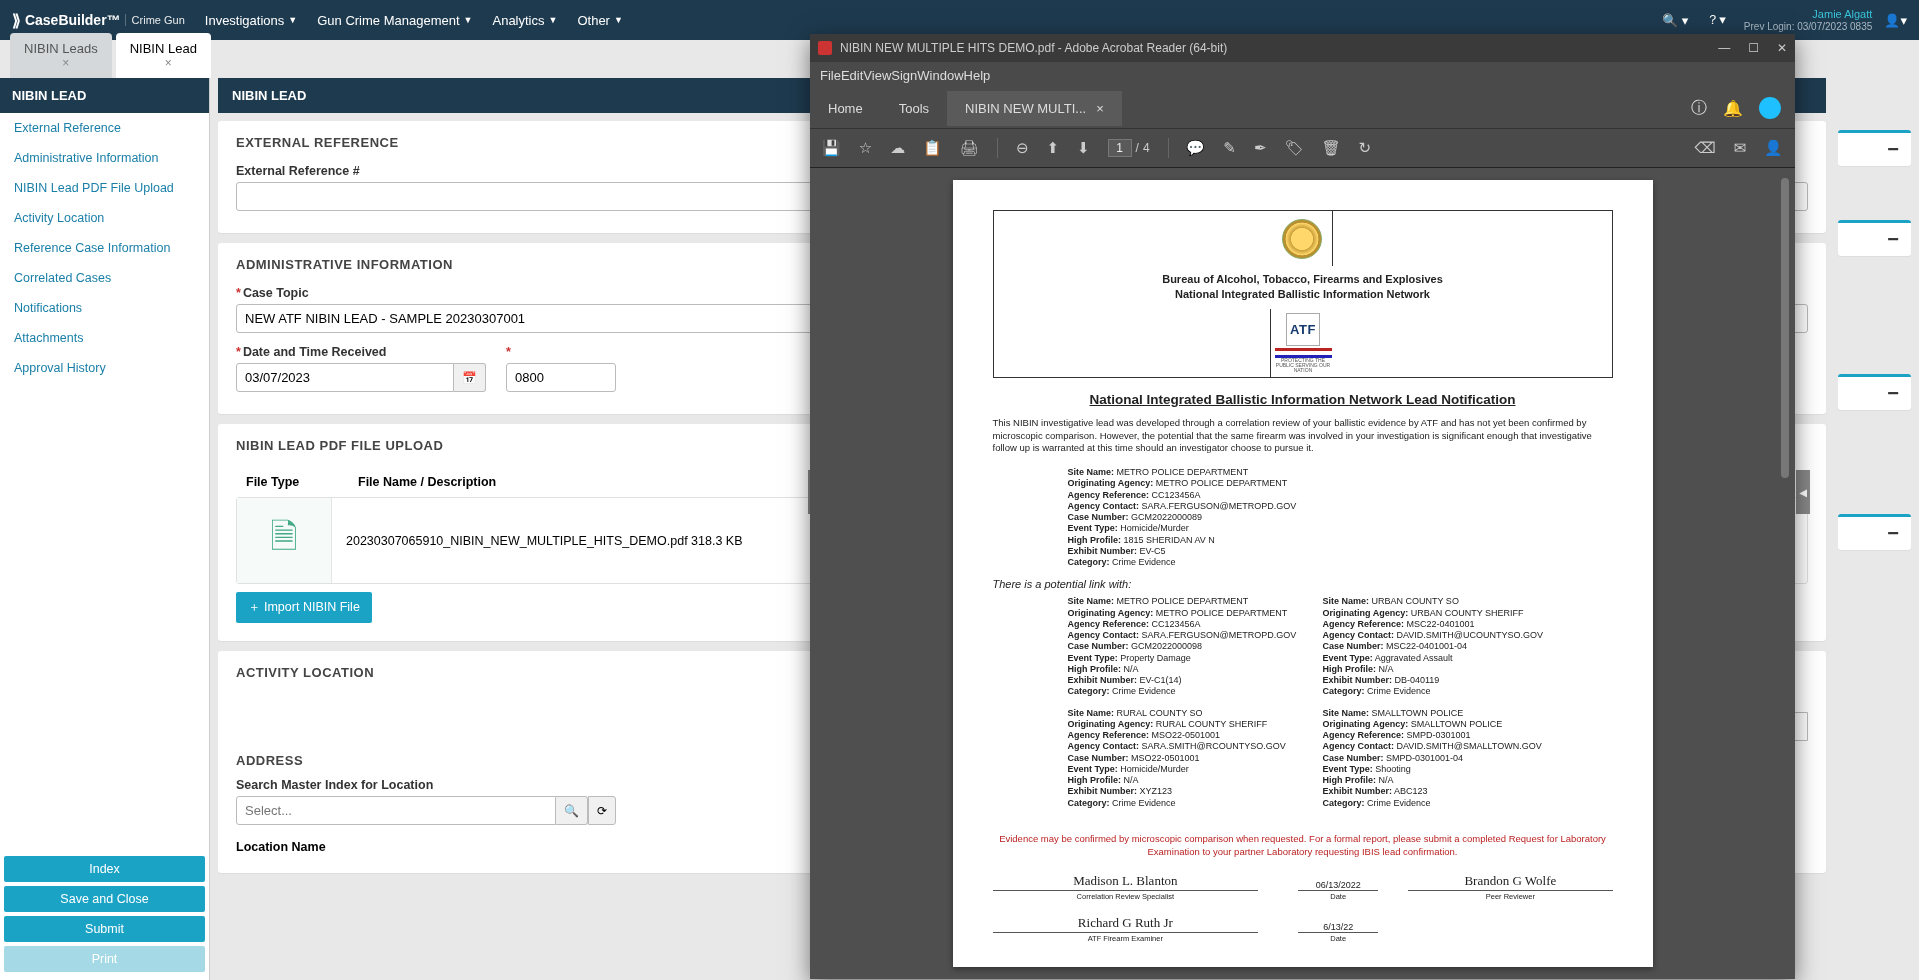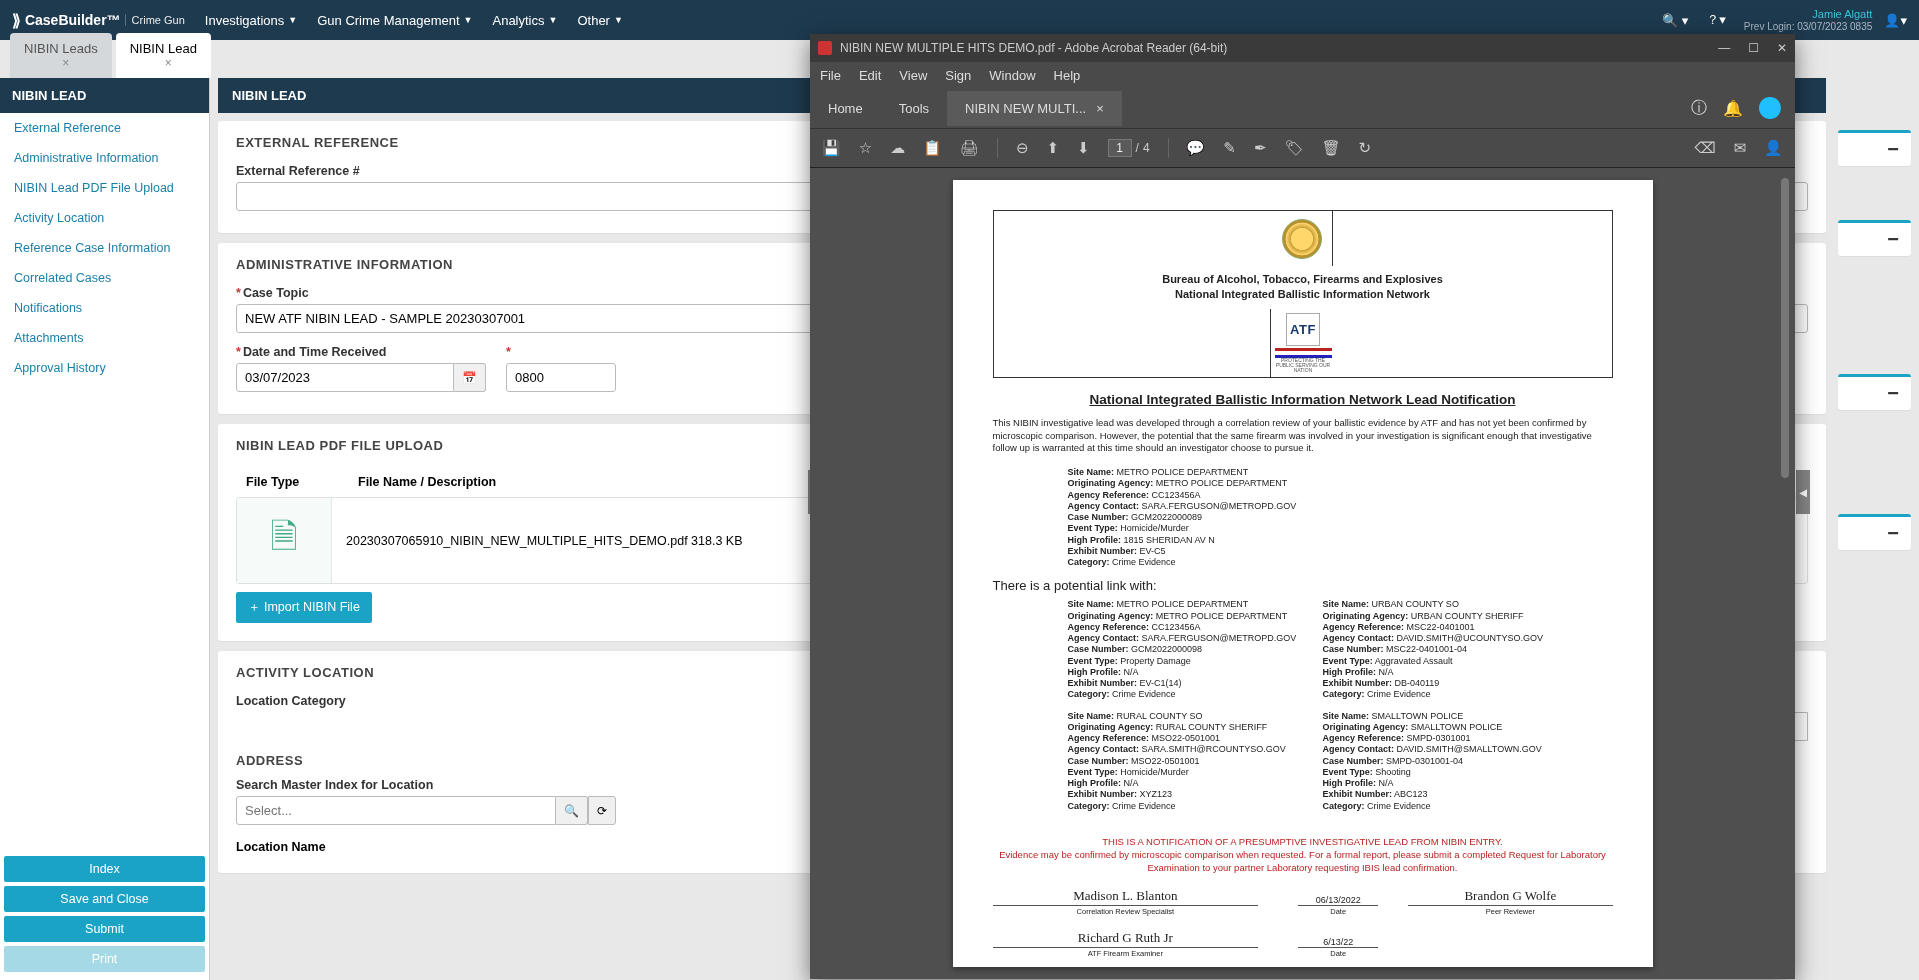--- a/index.html
+++ b/index.html
@@ -61,21 +61,21 @@
 .right-col { width: 85px; padding: 52px 8px 0 4px; }
 .accordion-stub { background: #fff; border-radius: 3px; margin-bottom: 16px; height: 36px; display: flex; align-items: center; justify-content: flex-end; padding-right: 12px; box-shadow: 0 1px 1px rgba(0,0,0,.05); border-top: 3px solid #1ba3c6; }
 .accordion-stub span { font-size: 20px; font-weight: bold; color: #333; }
 
 
 .acrobat { position: absolute; top: 34px; left: 810px; width: 985px; height: 945px; background: #3a3a3a; box-shadow: 0 6px 22px rgba(0,0,0,.5); display: flex; flex-direction: column; }
 .ac-title { background: #3a3a3a; height: 28px; display: flex; align-items: center; padding: 0 8px; color: #ccc; font-size: 12px; }
 .ac-title .pdf-icon { width: 14px; height: 14px; background: #c33; border-radius: 2px; margin-right: 8px; display:inline-block; }
 .ac-title .spacer { flex: 1; }
 .ac-title .winctl { margin-left: 18px; cursor: pointer; font-size: 12px; }
-.ac-menu { background: #4a4a4a; height: 26px; display: flex; align-items: center; padding: 0 10px; gap: 18px; color: #ddd; font-size: 13px; }
+.ac-menu { background: #4a4a4a; height: 26px; display: flex; align-items: center; padding: 0 10px; color: #ddd; font-size: 13px; }
 .ac-tabs { background: #4a4a4a; height: 40px; display: flex; align-items: center; }
 .ac-tab { padding: 10px 18px; color: #ddd; font-size: 13px; }
 .ac-tab.doc { background: #5a5a5a; display: flex; align-items: center; }
 .ac-tab.doc .close-x { margin-left: 10px; }
 .ac-tabs .spacer { flex: 1; }
 .ac-tabs .tab-right { display: flex; align-items: center; gap: 16px; padding-right: 14px; color: #ddd; }
 .ac-avatar { width: 22px; height: 22px; border-radius: 50%; background: #1ec0ff; }
 .ac-tools { background: #4a4a4a; height: 40px; display: flex; align-items: center; padding: 0 12px; gap: 18px; color: #ccc; border-top: 1px solid #333; border-bottom: 1px solid #222; font-size: 15px; }
 .ac-tools .sep { width: 1px; height: 20px; background: #666; }
 .ac-tools .pg { font-size: 12px; display: flex; align-items: center; gap: 4px; }
@@ -91,21 +91,21 @@
 .doc-header-mid { flex: 1; text-align: center; padding: 6px; font-weight: bold; font-size: 11px; line-height: 1.4; }
 .doc-atf { width: 66px; border-left: 1.5px solid #333; text-align: center; padding: 4px; }
 .atf-logo { font-weight: bold; color: #163a6e; font-size: 13px; letter-spacing:.5px; border:1px solid #aaa; padding:8px 3px; display:inline-block; }
 .atf-stripes { height: 10px; background: linear-gradient(#b22 33%,#fff 33% 66%,#22b 66%); margin-top:2px; }
 .atf-tag { font-size: 5px; color:#555; line-height:1; }
 
 .doc-title { text-align: center; margin: 14px 0 10px; font-size: 13.5px; font-weight: bold; text-decoration: underline; }
 .doc-para { font-size: 9.5px; line-height: 1.35; margin-bottom: 12px; }
 .doc-block { margin-left: 75px; font-size: 9px; line-height: 1.25; margin-bottom: 10px; }
 .doc-block .ln b { font-weight: bold; }
-.link-note { font-size: 13px; margin-bottom: 6px; }
+.link-note { font-size: 11px; margin-bottom: 6px; font-style: italic; }
 .doc-cols { display: flex; }
 .doc-col { flex: 1; }
 .doc-red { color: #b22; text-align: center; font-size: 9.5px; line-height: 1.35; margin: 14px 0; }
 .sig-row { display: flex; align-items: flex-end; margin-bottom: 14px; }
 .sig-cell { border-top: 1px solid #555; text-align: center; font-size: 7.5px; padding-top: 1px; }
 .sig-script { font-family: "Brush Script MT","Segoe Script",cursive; font-size: 13px; margin-bottom: 1px; text-align: center; }
 </style>
 </head>
 <body>
 
@@ -230,21 +230,20 @@
         <div class="file-icon-cell">🗎</div>
         <div class="file-name-cell">20230307065910_NIBIN_NEW_MULTIPLE_HITS_DEMO.pdf 318.3 KB</div>
       </div>
       <button class="import-btn">＋ <span>Import NIBIN File</span></button>
     </div>
 
     <div class="panel">
       <h3>ACTIVITY LOCATION</h3>
       <div class="frow">
         <div class="field">
-          <label>Location Category</label>
         </div>
         <div class="field">
           <label>Location Type</label>
           <div class="input-group">
             <input type="text" value="Gated Community" style="">
           </div>
         </div>
       </div>
       <h4>ADDRESS</h4>
       <div class="field" style="max-width:380px; margin-bottom:12px">
@@ -414,21 +413,20 @@
               <div class="ln"><b>Case Number:</b> SMPD-0301001-04</div>
               <div class="ln"><b>Event Type:</b> Shooting</div>
               <div class="ln"><b>High Profile:</b> N/A</div>
               <div class="ln"><b>Exhibit Number:</b> ABC123</div>
               <div class="ln"><b>Category:</b> Crime Evidence</div>
             </div>
         </div>
       </div>
 
       <div class="doc-red">
-        <div>THIS IS A NOTIFICATION OF A PRESUMPTIVE INVESTIGATIVE LEAD FROM NIBIN ENTRY.</div>
         <div>Evidence may be confirmed by microscopic comparison when requested. For a formal report, please submit a completed Request for Laboratory Examination to your partner Laboratory requesting IBIS lead confirmation.</div>
       </div>
 
       <div class="sig-row">
         <div style="flex:1.3">
           <div class="sig-script">Madison L. Blanton</div>
           <div class="sig-cell">Correlation Review Specialist</div>
         </div>
         <div style="width:40px"></div>
         <div style="width:80px">

